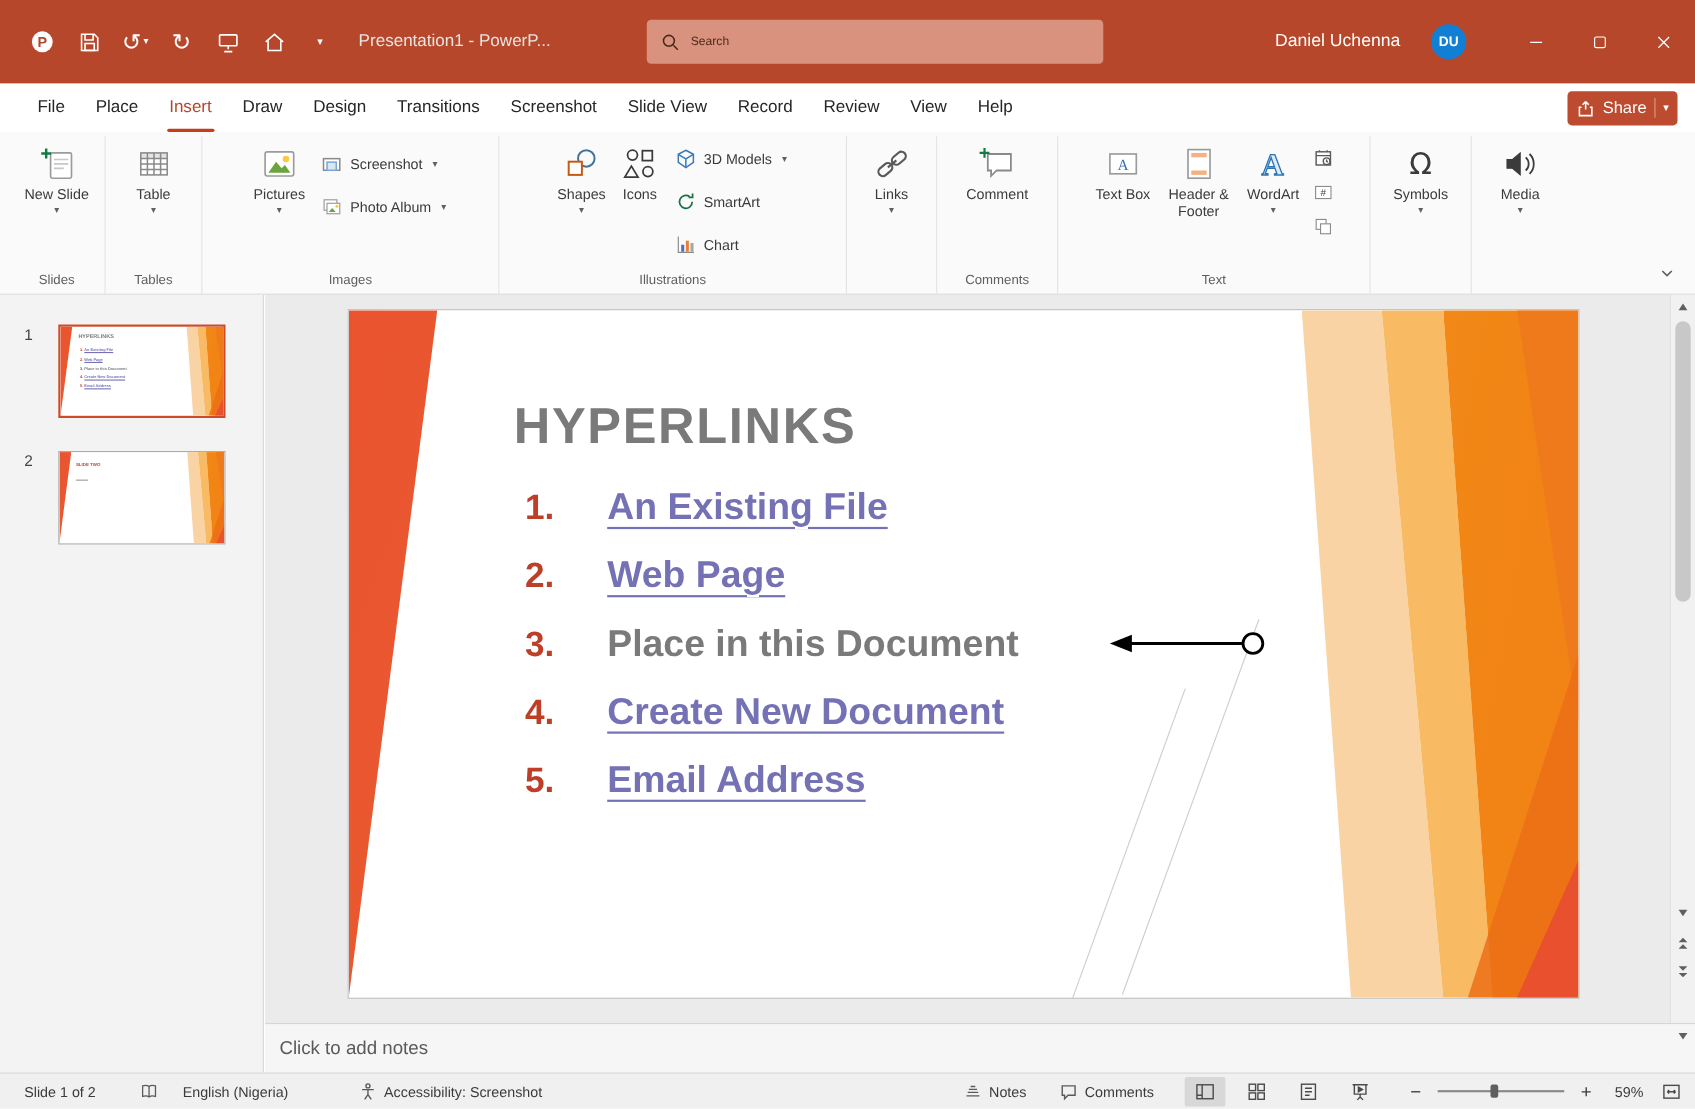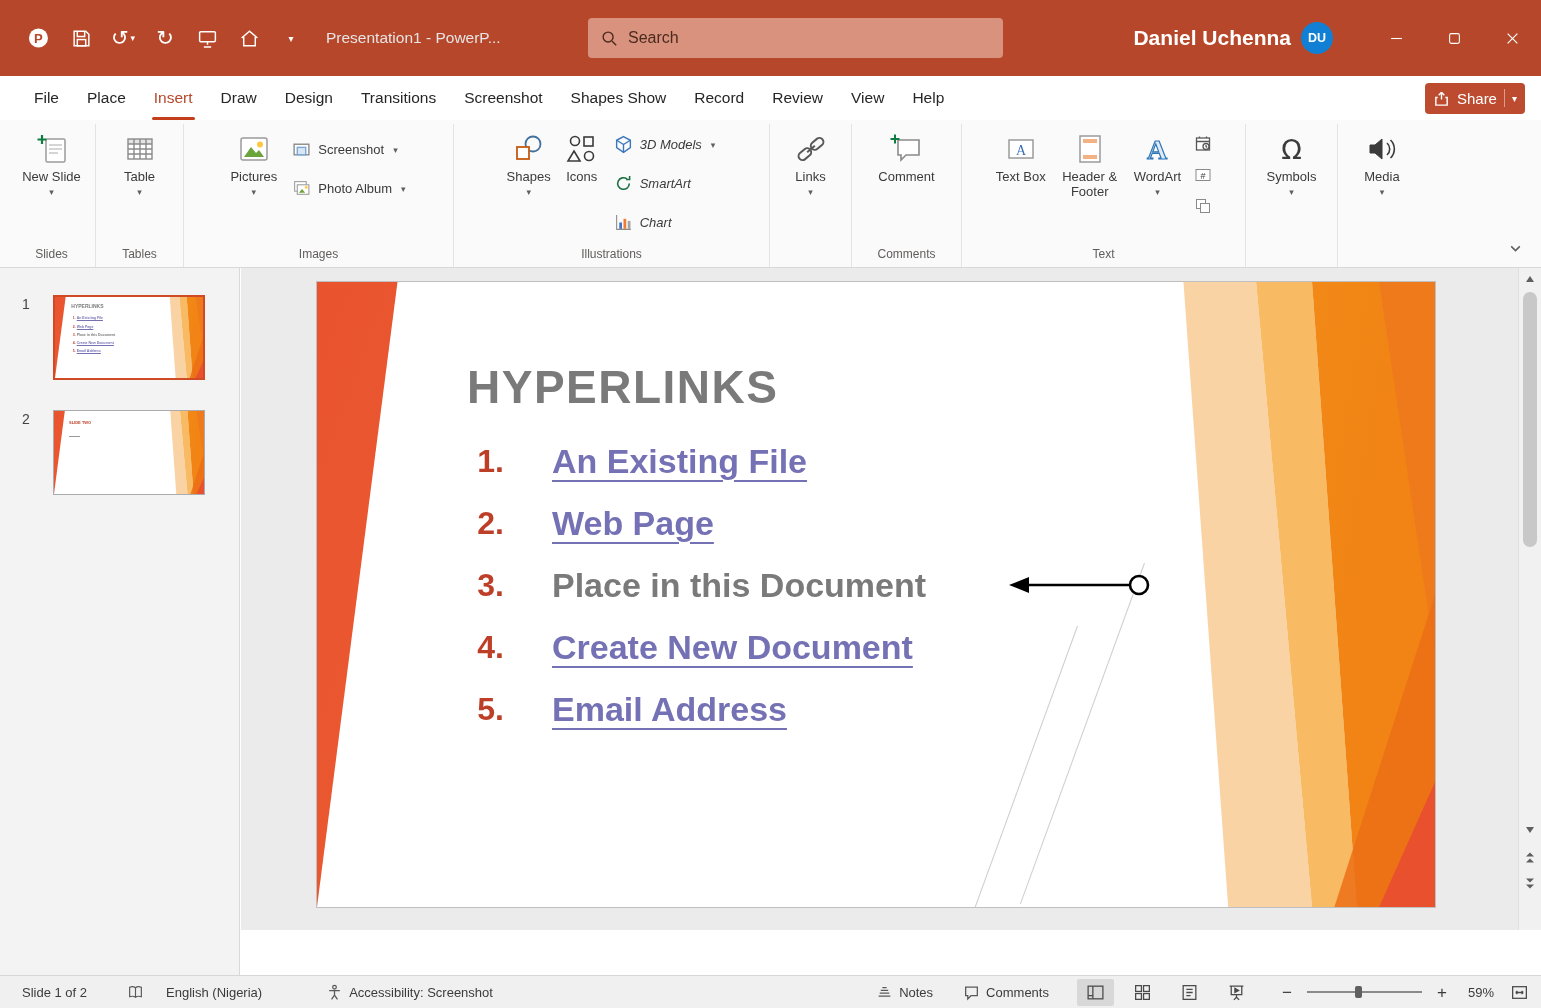--- a/index.html
+++ b/index.html
@@ -7,24 +7,24 @@
   body { font-family:"Liberation Sans", sans-serif; background:#fff; position:relative; font-size:13px; color:#3b3b3b; }
   .uicon { font-family:"DejaVu Sans", sans-serif; }
 
   
   .titlebar { position:absolute; left:0; top:0; width:100%; height:76px; background:#B7472A; display:flex; align-items:center; color:#fff; }
   .qat { display:flex; align-items:center; gap:0; padding-left:18px; }
   .qat-btn { width:42px; height:42px; display:flex; align-items:center; justify-content:center; gap:2px; }
   .qat-btn svg { display:block; }
   .tb-title { margin-left:14px; font-size:15.5px; color:#e5e5e5; white-space:nowrap; }
   .tb-search { position:absolute; left:588px; top:18px; width:415px; height:40px; background:#D9927E; border-radius:4px; display:flex; align-items:center; padding:0 12px; gap:10px; }
-  .tb-search input { flex:1; background:transparent; border:none; outline:none; font-size:16px; color:#3A2018; font-family:"Liberation Sans",sans-serif; }
+  .tb-search input { flex:1; background:transparent; border:none; outline:none; font-size:11px; color:#3A2018; font-family:"Liberation Sans",sans-serif; }
   .tb-search input::placeholder { color:#4B2A1E; opacity:1; }
   .tb-right { margin-left:auto; display:flex; align-items:center; height:100%; }
-  .tb-user-name { font-size:21px; margin-right:10px;font-weight:bold; }
+  .tb-user-name { font-size:16px; margin-right:28px; }
   .tb-avatar { width:32px; height:32px; border-radius:50%; background:#1180D4; color:#fff; font-size:12.5px; font-weight:bold; display:flex; align-items:center; justify-content:center; margin-right:34px; }
   .winbtn { width:58px; height:76px; display:flex; align-items:center; justify-content:center; }
 
   
   .menubar { position:absolute; left:0; top:76px; width:100%; height:44px; background:#FFFFFF; display:flex; align-items:center; padding-left:20px; }
   .mtab { position:relative; height:100%; display:flex; align-items:center; padding:0 14px; font-size:15.5px; color:#262626; cursor:default; }
   .mtab.active { color:#B7472A; }
   .mtab.active::after { content:""; position:absolute; left:12px; right:12px; bottom:0; height:3px; background:#C43E1C; border-radius:2px; }
   .share-btn { margin-left:auto; margin-right:16px; height:31px; background:#BC4B2F; border-radius:4px; display:flex; align-items:center; color:#fff; font-size:15px; padding:0 8px; gap:7px; }
   .share-div { width:1px; height:18px; background:rgba(255,255,255,.45); }
@@ -33,21 +33,21 @@
   .ribbon { position:absolute; left:0; top:120px; width:100%; height:148px; background:#FAFAFA; border-bottom:1px solid #D8D8D8; display:flex; padding:4px 0 0 8px; }
   .rgroup { display:flex; flex-direction:column; border-right:1px solid #E3E3E3; padding:0 3px; }
   .rgroup-content { flex:1; display:flex; align-items:flex-start; justify-content:center; }
   .rgroup-label { text-align:center; font-size:12px; color:#605E5C; padding:2px 0 6px; height:22px; }
   .bigbtn { display:flex; flex-direction:column; align-items:center; text-align:center; padding:7px 7px 2px; gap:3px; border-radius:4px; }
   .bigbtn .lbl { font-size:13px; color:#3B3B3B; line-height:1.15; max-width:60px; }
   .chev-block { font-size:9px; color:#5F5F5F; line-height:1; }
   .chev-inline { font-size:9px; color:#5F5F5F; margin-left:2px; }
   .ricon { height:36px; display:flex; align-items:center; justify-content:center; }
   .medcol { display:flex; flex-direction:column; gap:16px; padding:14px 4px 0; }
-  .medcol.tight { padding-top:9px;font-style:italic; }
+  .medcol.tight { padding-top:9px; }
   .medbtn { display:flex; align-items:center; gap:7px; font-size:13px; color:#3B3B3B; padding:2px 4px; border-radius:3px; white-space:nowrap; }
   .smallcol { display:flex; flex-direction:column; gap:9px; padding:9px 4px 0; }
   .smallbtn { width:22px; height:22px; display:flex; align-items:center; justify-content:center; border-radius:3px; }
   .ribbon-collapse { position:absolute; right:18px; bottom:8px; }
 
   
   .workspace { position:absolute; left:0; top:268px; width:100%; height:707px; }
   .thumbs { position:absolute; left:0; top:0; width:240px; height:100%; background:#F3F3F3; border-right:1px solid #D9D9D9; }
   .thumb-num { position:absolute; left:22px; font-size:14px; color:#444; }
   .thumb { position:absolute; left:53px; width:152px; height:85px; background:#fff; overflow:hidden; }
@@ -183,21 +183,21 @@
 </div>
 
 <div class="menubar">
   <div class="mtab">File</div>
   <div class="mtab">Place</div>
   <div class="mtab active">Insert</div>
   <div class="mtab">Draw</div>
   <div class="mtab">Design</div>
   <div class="mtab">Transitions</div>
   <div class="mtab">Screenshot</div>
-  <div class="mtab">Shapes Show</div>
+  <div class="mtab">Slide View</div>
   <div class="mtab">Record</div>
   <div class="mtab">Review</div>
   <div class="mtab">View</div>
   <div class="mtab">Help</div>
   <div class="share-btn">
     <svg width="17" height="17" viewBox="0 0 18 18" fill="none" stroke="#fff" stroke-width="1.5">
         <path d="M9 10 V2.5 M9 2.5 L6 5.5 M9 2.5 L12 5.5"></path>
         <path d="M5 8 H3 v8 h12 V8 h-2"></path>
       </svg>
     <span>Share</span>
@@ -555,20 +555,26 @@
       </div>
       <div class="sbtn" style="top:604px">
         <svg width="12" height="13" viewBox="0 0 12 13" fill="#5F5F5F">
             <path d="M2 1.5 L6 5.5 L10 1.5 Z"></path>
             <path d="M2 7.5 L6 11.5 L10 7.5 Z"></path>
           </svg>
       </div>
     </div>
   </div>
 
+  <div class="notes-pane">
+    <div class="notes-text">Click to add notes</div>
+    <div class="notes-scrollbtn">
+        <div class="tri tri-dn"></div>
+      </div>
+  </div>
 </div>
 
 <div class="statusbar">
   <span class="sb-item" style="margin-left:22px">Slide 1 of 2</span>
 
   <span class="sb-item" style="margin-left:40px">
     <svg width="17" height="17" viewBox="0 0 16 16" fill="none" stroke="#595959" stroke-width="1.1">
         <path d="M8 3.5 C6.5 2.3 4.5 2.3 2.5 3 V12 C4.5 11.3 6.5 11.3 8 12.5 C9.5 11.3 11.5 11.3 13.5 12 V3 C11.5 2.3 9.5 2.3 8 3.5 Z"></path>
         <path d="M8 3.5 V12.5"></path>
       </svg>

